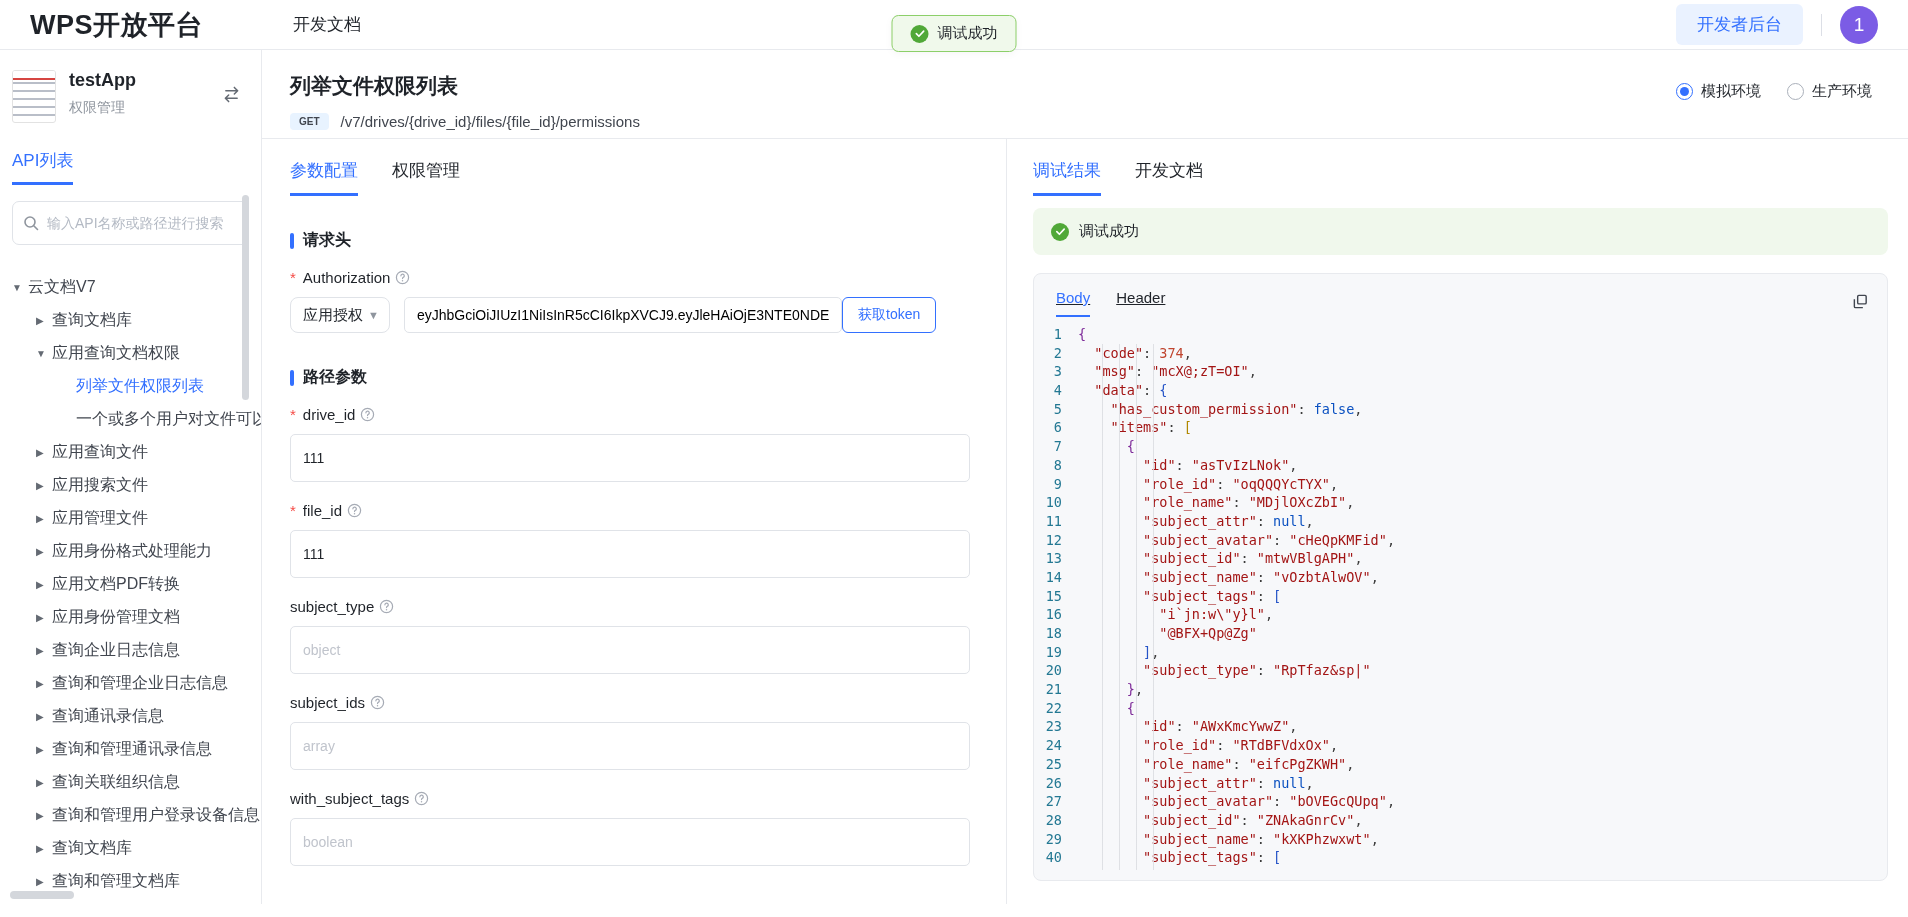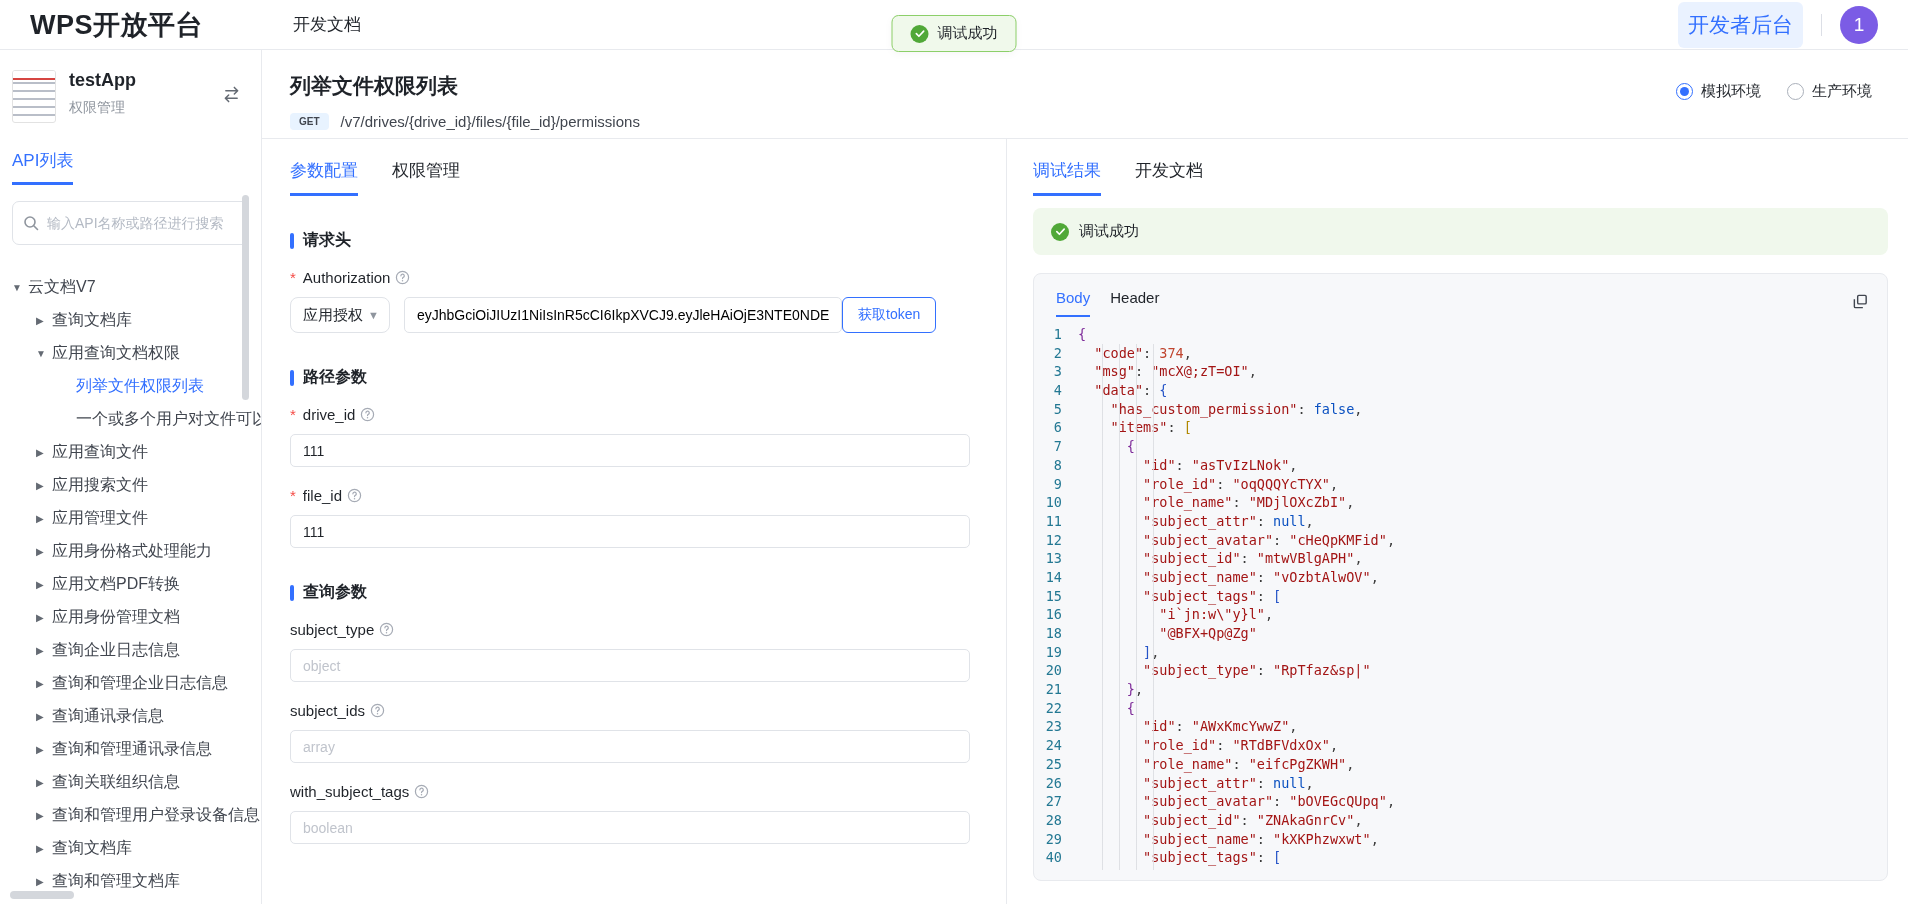--- a/index.html
+++ b/index.html
@@ -8,22 +8,22 @@
 
   
   .top-header { position:relative; height:50px; background:#fff; border-bottom:1px solid #e8eaee;
     display:flex; align-items:center; padding:0 30px; }
   .logo { font-size:27px; font-weight:bold; letter-spacing:.5px; }
   .top-nav { margin-left:90px; font-size:17px; color:#1f2329; cursor:pointer; }
   .toast { position:absolute; left:50%; top:15px; transform:translateX(-50%);
     display:flex; align-items:center; gap:9px; background:#f0f9eb; border:1px solid #8ccf69;
     border-radius:7px; padding:8px 18px; font-size:15px; box-shadow:0 2px 8px rgba(0,0,0,.04); }
   .hdr-right { margin-left:auto; display:flex; align-items:center; gap:18px; }
-  .console-btn { background:#eaf2ff; color:#3370ff; font-size:21px; border:none;
-    border-radius:6px; padding:9px 10px; cursor:pointer; }
+  .console-btn { background:#eaf2ff; color:#3370ff; font-size:17px; border:none;
+    border-radius:6px; padding:9px 21px; cursor:pointer; }
   .hdr-divider { width:1px; height:22px; background:#dcdfe6; }
   .avatar { width:38px; height:38px; border-radius:50%; background:#7b5ce5; color:#fff;
     display:flex; align-items:center; justify-content:center; font-size:19px; }
 
   
   .page-body { display:flex; height:854px; }
 
   
   .sidebar { position:relative; width:262px; flex:0 0 262px; border-right:1px solid #e8eaee;
     padding:20px 12px 0 12px; overflow:hidden; }
@@ -74,39 +74,39 @@
   .tabs { display:flex; gap:34px; }
   .tab { font-size:17px; padding-bottom:11px; cursor:pointer; color:#1f2329; border-bottom:3px solid transparent; }
   .tab.active { color:#3370ff; border-bottom-color:#3370ff; }
 
   .section-title { display:flex; align-items:center; gap:9px; font-size:16px; font-weight:bold; margin:34px 0 18px 0; }
   .section-title::before { content:""; width:4px; height:16px; background:#3370ff; border-radius:2px; }
   .field { margin-bottom:20px; }
   .field-label { display:flex; align-items:center; gap:5px; font-size:15px; margin-bottom:11px; }
   .req { color:#f54a45; margin-right:2px; }
   .help-icon { color:#a6abb5; display:inline-flex; }
-  .text-input { width:680px; height:33px; border:1px solid #e0e3e8; border-radius:5px; padding:0 12px;
+  .text-input { width:680px; height:48px; border:1px solid #e0e3e8; border-radius:5px; padding:0 12px;
     font-size:14px; font-family:inherit; color:#1f2329; outline:none; display:block; }
   .text-input::placeholder { color:#c0c4cc; }
   .auth-row { display:flex; align-items:center; }
   .auth-select { width:100px; height:36px; border:1px solid #e0e3e8; border-radius:8px; display:flex;
     align-items:center; justify-content:space-between; padding:0 10px 0 12px; font-size:15px; cursor:pointer; }
   .auth-select .chev { color:#8f959e; font-size:11px; }
   .token-input { width:438px; margin-left:14px; height:36px; border:1px solid #e0e3e8; border-radius:5px;
     padding:0 12px; font-size:14px; font-family:inherit; outline:none; }
   .get-token-btn { height:36px; padding:0 15px; background:#fff; border:1px solid #3370ff;
     color:#3370ff; font-size:14px; border-radius:6px; cursor:pointer; font-family:inherit; }
 
   
   .result-banner { margin-top:12px; height:47px; background:#f0f8ec; border-radius:8px; display:flex;
     align-items:center; gap:10px; padding:0 18px; font-size:15px; }
   .code-card { margin-top:18px; height:608px; background:#f7f8fa; border:1px solid #e8eaee; border-radius:8px;
     overflow:hidden; display:flex; flex-direction:column; }
   .code-card-head { display:flex; align-items:center; padding:15px 18px 0 22px; }
-  .code-tabs { display:flex; gap:20px; }
+  .code-tabs { display:flex; gap:26px;text-decoration:underline; }
   .code-tab { font-size:15px; padding-bottom:9px; border-bottom:2px solid transparent; cursor:pointer; }
   .code-tab.active { color:#3370ff; border-bottom-color:#3370ff; }
   .expand-icon { margin-left:auto; color:#41464f; cursor:pointer; }
   .code-area { position:relative; flex:1; overflow:hidden; padding:8px 0 0 0;
     font-family:"DejaVu Sans Mono","Liberation Mono",monospace; font-size:13.5px; }
   .code-line { display:flex; height:18.7px; line-height:18.7px; white-space:pre; }
   .code-ln { width:44px; flex:0 0 44px; text-align:right; padding-right:16px; color:#237893; }
   .tok-p { color:#3b3b3b; } .tok-k { color:#a31515; } .tok-s { color:#a31515; }
   .tok-n { color:#c0452f; } .tok-w { color:#0b51c1; }
   .tok-b1 { color:#7d2998; } .tok-b2 { color:#2554c7; } .tok-b3 { color:#b08800; }
@@ -322,21 +322,20 @@
                 <span class="help-icon">
                   <svg width="15" height="15" viewBox="0 0 16 16" fill="none" stroke="currentColor" stroke-width="1.3">
                     <circle cx="8" cy="8" r="6.5"></circle>
                     <path d="M6.3 6.2 a1.8 1.8 0 1 1 2.5 1.7 c-.6.25-.8.6-.8 1.2" stroke-linecap="round"></path>
                     <circle cx="8" cy="11.4" r=".8" fill="currentColor" stroke="none"></circle>
                   </svg>
                 </span>
               </div>
               <input class="text-input" value="111" style="">
             </div>
-            <div class="section-title">查询参数</div>
             <div class="field">
               <div class="field-label">
                 <span>subject_type</span>
                 <span class="help-icon">
                   <svg width="15" height="15" viewBox="0 0 16 16" fill="none" stroke="currentColor" stroke-width="1.3">
                     <circle cx="8" cy="8" r="6.5"></circle>
                     <path d="M6.3 6.2 a1.8 1.8 0 1 1 2.5 1.7 c-.6.25-.8.6-.8 1.2" stroke-linecap="round"></path>
                     <circle cx="8" cy="11.4" r=".8" fill="currentColor" stroke="none"></circle>
                   </svg>
                 </span>

